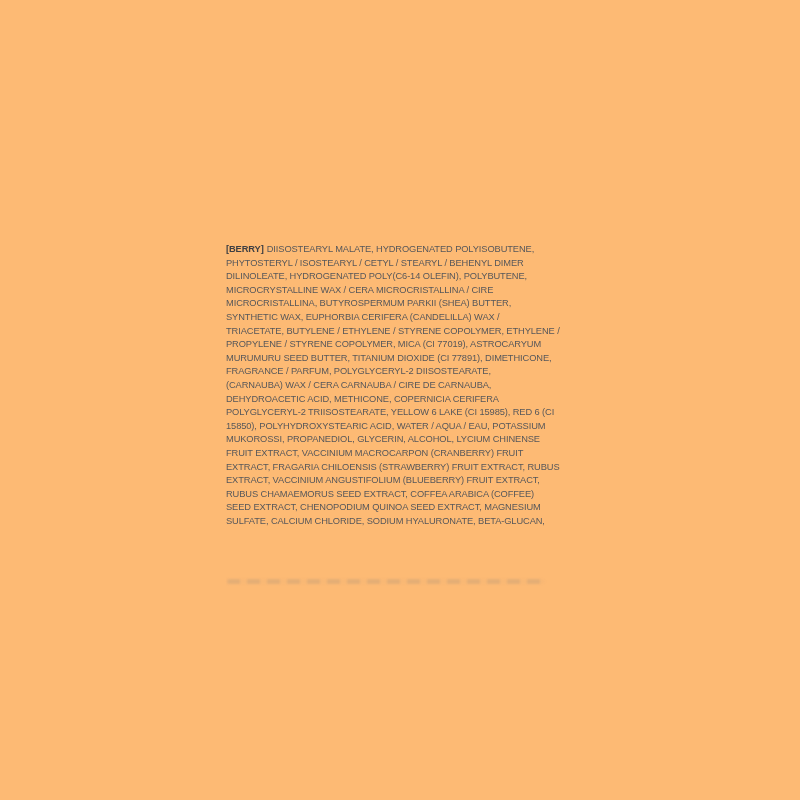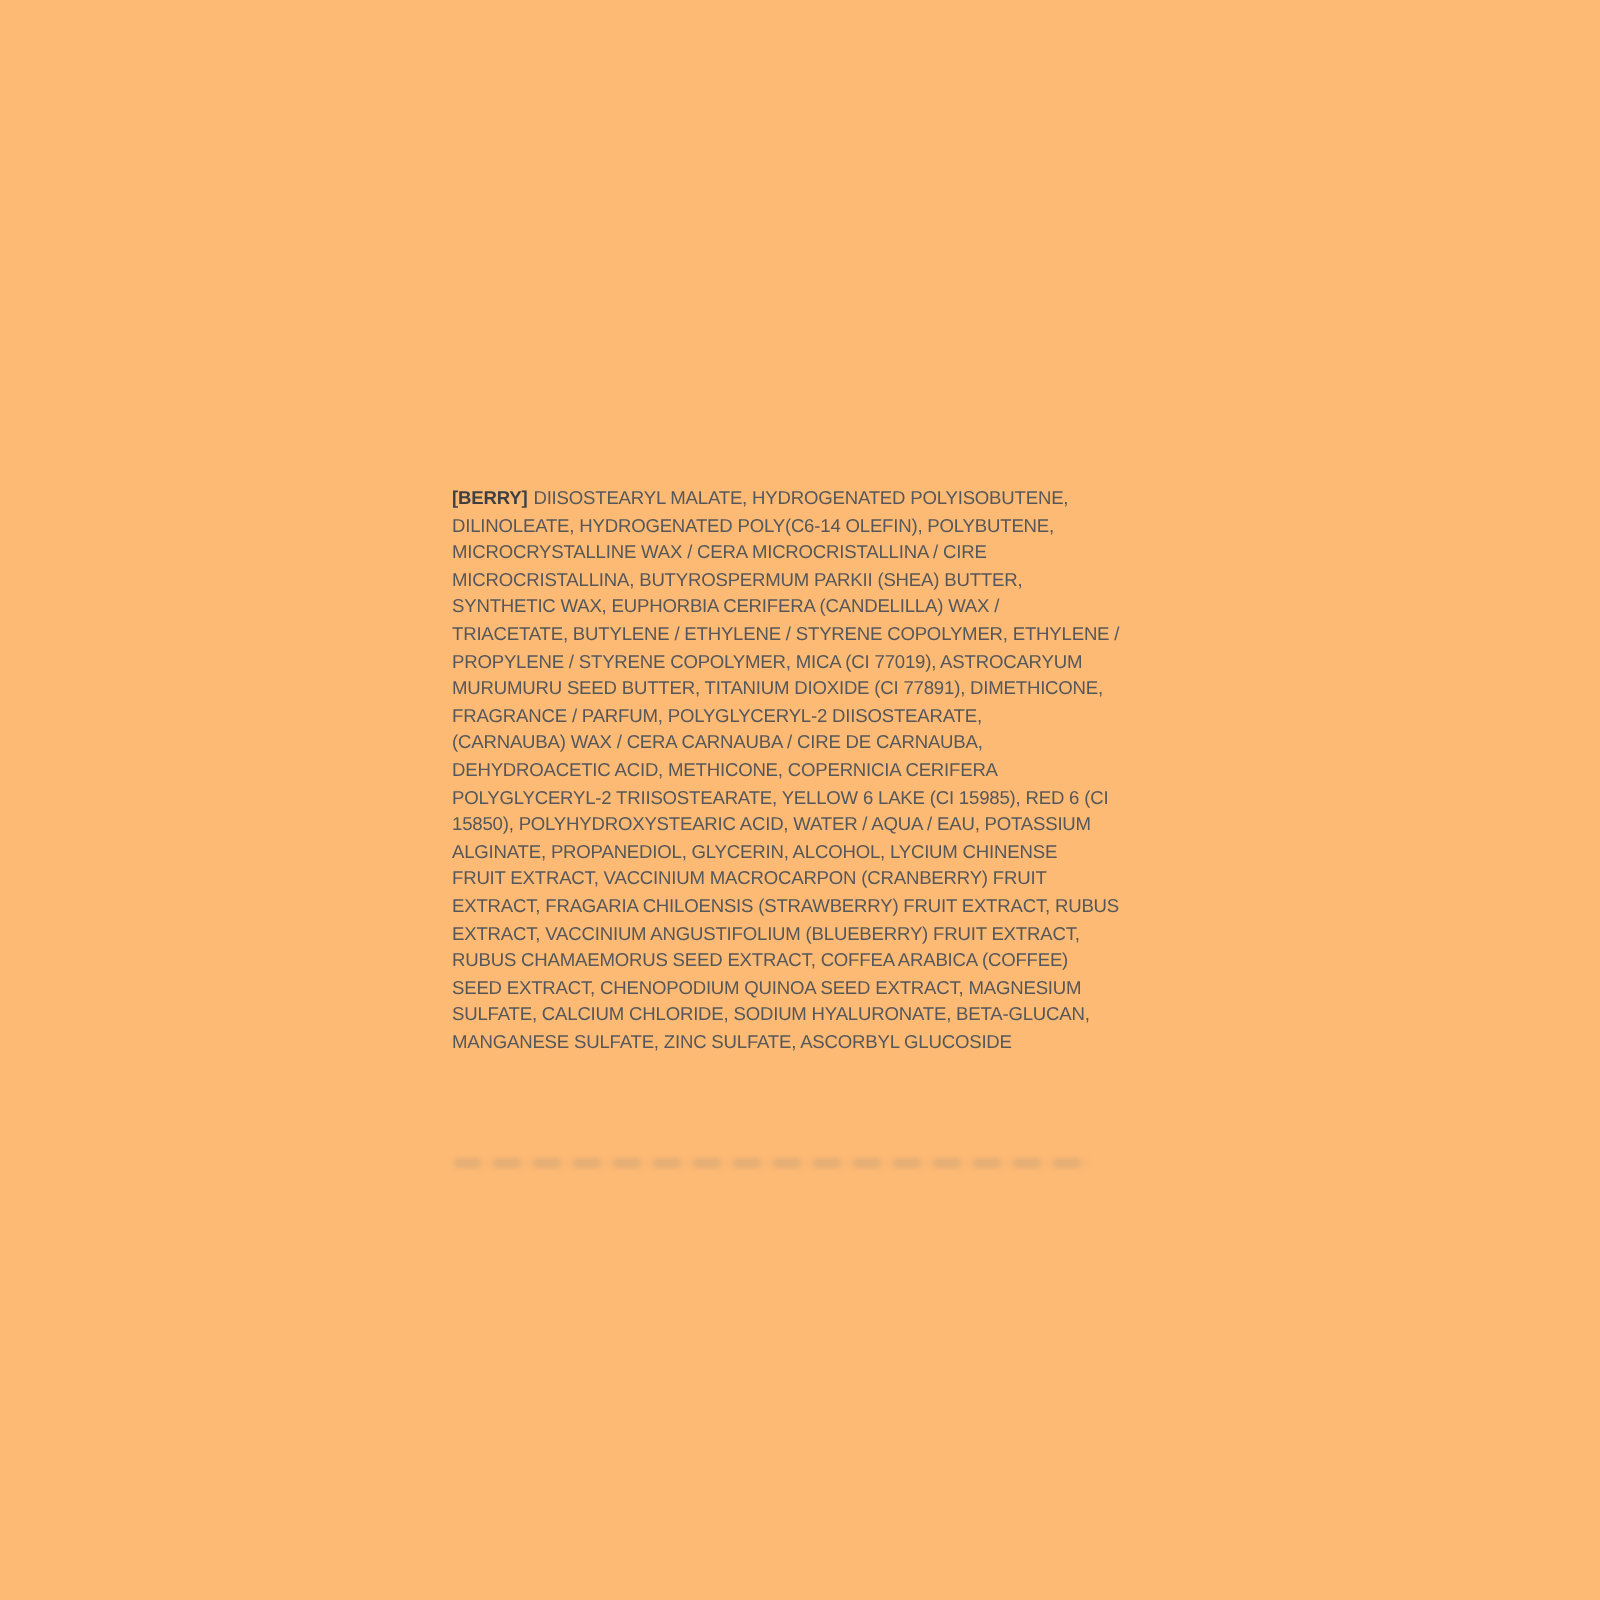--- a/index.html
+++ b/index.html
@@ -54,37 +54,37 @@
     border-radius: 2px;
   }
 </style>
 </head>
 <body>
 
 <div class="page">
 
   <div class="ingredients">
     <div class="line"><span class="variant-label">[BERRY]</span><span>DIISOSTEARYL MALATE, HYDROGENATED POLYISOBUTENE,</span></div>
+    <div class="line">PHYTOSTERYL / ISOSTEARYL / CETYL / STEARYL / BEHENYL DIMER</div>
     <div class="line">DILINOLEATE, HYDROGENATED POLY(C6-14 OLEFIN), POLYBUTENE,</div>
     <div class="line">MICROCRYSTALLINE WAX / CERA MICROCRISTALLINA / CIRE</div>
     <div class="line">MICROCRISTALLINA, BUTYROSPERMUM PARKII (SHEA) BUTTER,</div>
     <div class="line">SYNTHETIC WAX, EUPHORBIA CERIFERA (CANDELILLA) WAX /</div>
     <div class="line">TRIACETATE, BUTYLENE / ETHYLENE / STYRENE COPOLYMER, ETHYLENE /</div>
     <div class="line">PROPYLENE / STYRENE COPOLYMER, MICA (CI 77019), ASTROCARYUM</div>
     <div class="line">MURUMURU SEED BUTTER, TITANIUM DIOXIDE (CI 77891), DIMETHICONE,</div>
     <div class="line">FRAGRANCE / PARFUM, POLYGLYCERYL-2 DIISOSTEARATE,</div>
     <div class="line">(CARNAUBA) WAX / CERA CARNAUBA / CIRE DE CARNAUBA,</div>
     <div class="line">DEHYDROACETIC ACID, METHICONE, COPERNICIA CERIFERA</div>
     <div class="line">POLYGLYCERYL-2 TRIISOSTEARATE, YELLOW 6 LAKE (CI 15985), RED 6 (CI</div>
     <div class="line">15850), POLYHYDROXYSTEARIC ACID, WATER / AQUA / EAU, POTASSIUM</div>
-    <div class="line">ALGINATE, PROPANEDIOL, GLYCERIN, ALCOHOL, LYCIUM CHINENSE</div>
+    <div class="line">MUKOROSSI, PROPANEDIOL, GLYCERIN, ALCOHOL, LYCIUM CHINENSE</div>
     <div class="line">FRUIT EXTRACT, VACCINIUM MACROCARPON (CRANBERRY) FRUIT</div>
     <div class="line">EXTRACT, FRAGARIA CHILOENSIS (STRAWBERRY) FRUIT EXTRACT, RUBUS</div>
     <div class="line">EXTRACT, VACCINIUM ANGUSTIFOLIUM (BLUEBERRY) FRUIT EXTRACT,</div>
     <div class="line">RUBUS CHAMAEMORUS SEED EXTRACT, COFFEA ARABICA (COFFEE)</div>
     <div class="line">SEED EXTRACT, CHENOPODIUM QUINOA SEED EXTRACT, MAGNESIUM</div>
     <div class="line">SULFATE, CALCIUM CHLORIDE, SODIUM HYALURONATE, BETA-GLUCAN,</div>
-    <div class="line">MANGANESE SULFATE, ZINC SULFATE, ASCORBYL GLUCOSIDE</div>
   </div>
 
   <div class="remnant"></div>
 
 </div>
 
 </body></html>

